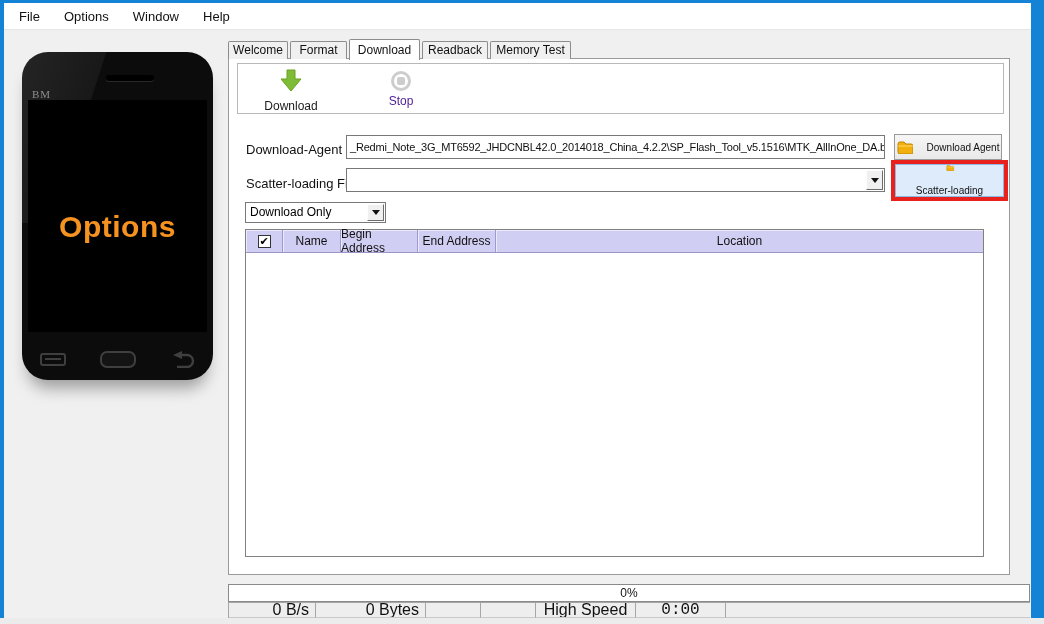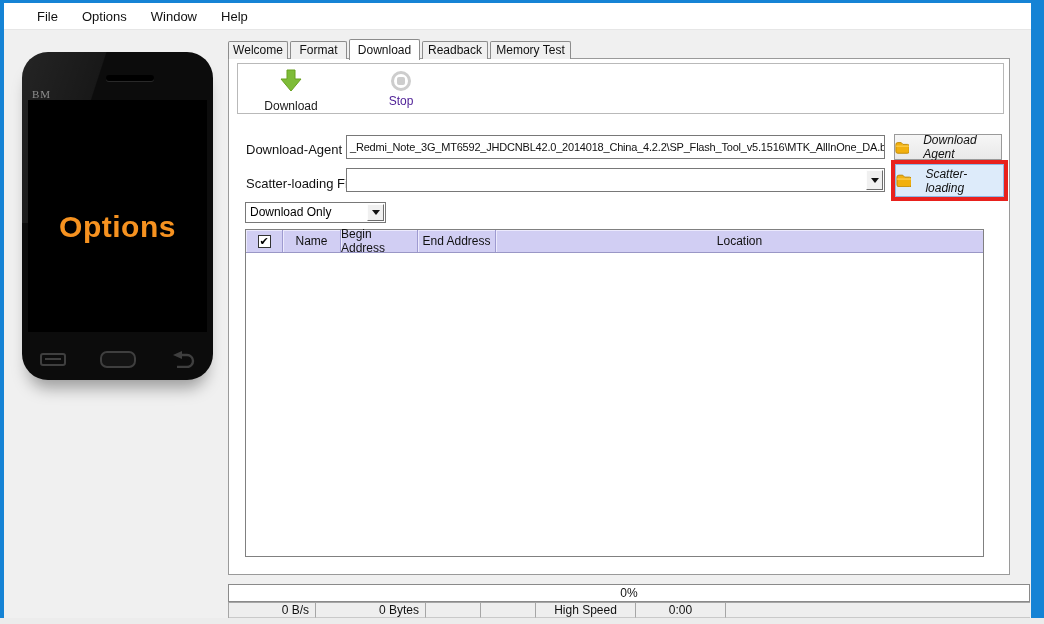--- a/index.html
+++ b/index.html
@@ -9,21 +9,21 @@
   .abs { position:absolute; }
 
   
   .win-border-top   { left:0; top:0; width:1044px; height:3px;  background:#1583d5; }
   .win-border-left  { left:0; top:0; width:4px;   height:618px; background:#1583d5; }
   .win-border-right { left:1031px; top:0; width:13px; height:618px; background:#1583d5; }
   .bottom-strip { left:0; top:618px; width:1044px; height:6px; background:#ececec; }
 
   
   .menubar { left:4px; top:3px; width:1027px; height:27px; background:#ffffff;
-             display:flex; align-items:center; padding-left:22px; gap:2px;
+             display:flex; align-items:center; padding-left:4px; gap:2px;
              border-bottom:1px solid #e6e6e6; }
   .menu-item { font-size:13px; color:#111; padding:4px 11px; cursor:default; }
 
   
   .phone { left:22px; top:52px; width:191px; height:328px; background:#0c0c0c;
            border-radius:26px; box-shadow:0 14px 16px -6px rgba(0,0,0,0.35);
            overflow:hidden; }
   .phone::before { content:""; position:absolute; left:0; top:0; width:100%; height:52%;
            background:linear-gradient(108deg, rgba(255,255,255,0.10) 0%, rgba(255,255,255,0.05) 34%, rgba(255,255,255,0.0) 34.5%);
            pointer-events:none; }
@@ -72,21 +72,21 @@
              overflow:hidden; padding:0 3px; color:#111; }
   .combo { background:#fff; border:1px solid #787878; }
   .combo-arrow { position:absolute; right:1px; top:1px; bottom:1px; width:17px;
              background:#f0f0f0; border:1px solid; border-color:#fdfdfd #6d6d6d #6d6d6d #fdfdfd;
              display:flex; align-items:center; justify-content:center; }
   .tri-down { width:0; height:0; border-left:4px solid transparent;
              border-right:4px solid transparent; border-top:5px solid #111; }
 
   .btn { background:linear-gradient(#f6f6f6,#e9e9e9); border:1px solid #9a9a9a;
          display:flex; align-items:center; justify-content:center; gap:14px;
-         font-size:12px; color:#111; cursor:default;font-style:italic; }
+         font-size:10px; color:#111; cursor:default; }
   .btn-blue { background:#ddebfa; border:1px solid #8cb8e6; }
   .highlight-box { border:4px solid #e8211d; }
 
   
   .ptable { left:16px; top:170px; width:739px; height:328px; background:#fff;
             border:1px solid #808080; }
   .thead { display:flex; height:23px; background:#d1cef3; border-bottom:1px solid #9a97c6; }
   .th { font-size:12px; color:#111; display:flex; align-items:center; justify-content:center;
         border-right:1px solid #9e9ad0; box-shadow:inset 1px 1px 0 #eceafd; }
   .th:last-child { border-right:none; }
@@ -95,21 +95,21 @@
         font-size:11px; line-height:11px; color:#000; }
   .watermark { left:166px; top:290px; font-size:25px; font-weight:bold; color:#c5c8ce; }
 
   
   .progress { left:228px; top:584px; width:802px; height:18px; background:#fff;
               border:1px solid #8a8a8a; text-align:center; font-size:12px;
               line-height:16px; color:#111; }
   .statusbar { left:228px; top:602px; width:802px; height:16px; display:flex;
               border-top:1px solid #a6a6a6; border-left:1px solid #a6a6a6; }
   .scell { background:#eeeeee; border-right:1px solid #a6a6a6; border-bottom:1px solid #c9c9c9;
-           font-size:12px; line-height:14px; color:#111; padding:0 6px; overflow:hidden; }
+           font-size:16px; line-height:14px; color:#111; padding:0 6px; overflow:hidden; }
   .scell.right { text-align:right; }
   .scell.center { text-align:center; }
 </style>
 </head>
 <body>
 
 <div class="stage">
 
   <div class="abs win-border-top"></div>
   <div class="abs win-border-left"></div>
@@ -167,21 +167,21 @@
     </div>
 
     <div class="abs field-label" style="left:17px; top:117px;">Scatter-loading File</div>
     <div class="abs combo" style="left:117px; top:109px; width:539px; height:24px;">
       <span class="textbox" style="border:none; display:block; margin-right:18px;"></span>
       <div class="combo-arrow">
         <div class="tri-down"></div>
       </div>
     </div>
     <div class="abs highlight-box" style="left:662px; top:101px; width:117px; height:41px;">
-      <div class="btn btn-blue" style="width:100%; height:100%;">
+      <div class="btn btn-blue" style="width:100%; height:100%;flex-direction:column;">
         <svg width="16" height="13" viewBox="0 0 16 13">
           <path d="M1 3 q0-2 2-2 h4 l2 2 h5 q2 0 2 2 v6 q0 2-2 2 H3 q-2 0-2-2 z" fill="#f2b00e" stroke="#bd8600" stroke-width="1"></path>
           <path d="M1 5 h15" stroke="#ffd968" stroke-width="1"></path>
         </svg>
         <span>Scatter-loading</span>
       </div>
     </div>
 
     <div class="abs combo" style="left:16px; top:143px; width:141px; height:21px;">
       <span style="display:block; font-size:12px; line-height:19px; padding-left:4px; margin-right:31px; overflow:hidden; white-space:nowrap;">Download Only</span>
@@ -214,17 +214,17 @@
   </div>
 
   <div class="abs progress">0%</div>
 
   <div class="abs statusbar">
     <div class="scell right" style="width:87px;">0 B/s</div>
     <div class="scell right" style="width:110px;">0 Bytes</div>
     <div class="scell" style="width:55px;"></div>
     <div class="scell" style="width:55px;"></div>
     <div class="scell center" style="width:100px;">High Speed</div>
-    <div class="scell center" style="width:90px;">0:00</div>
+    <div class="scell center" style="width:90px;font-family:Liberation Mono, monospace;">0:00</div>
     <div class="scell" style="flex:1; border-right:none;"></div>
   </div>
 
 </div>
 
 </body></html>

